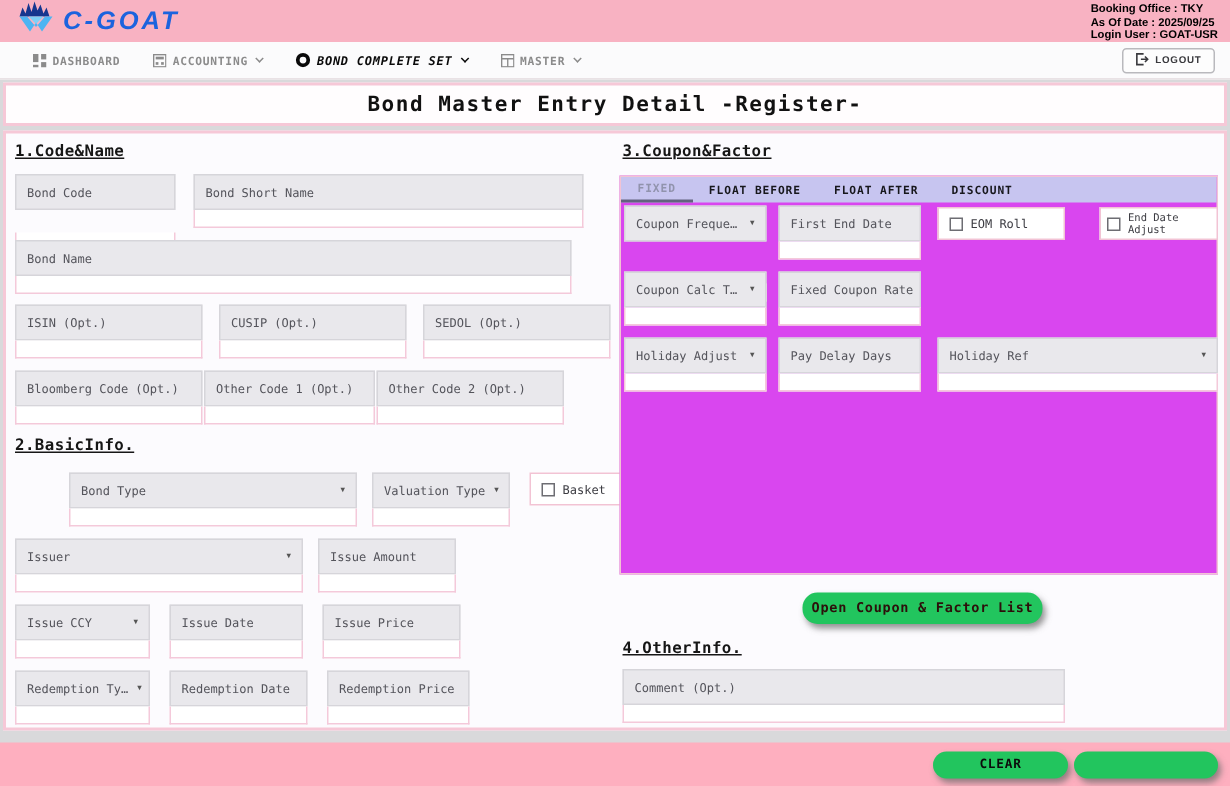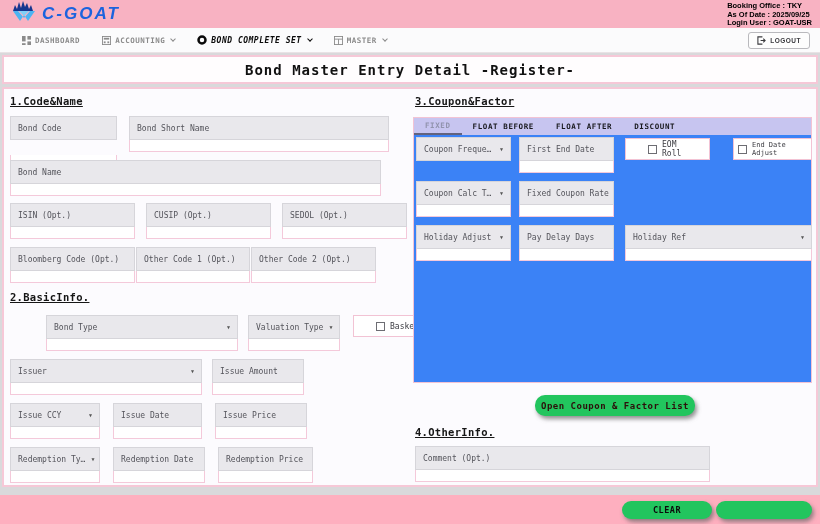--- a/index.html
+++ b/index.html
@@ -45,26 +45,26 @@
 
   
   .row { position:absolute; display:flex; }
   .field { display:flex; flex-direction:column; }
   .flabel { background:#e9e8ec; border:1px solid #d6d5da; height:24px; padding:0 7px;
             display:flex; align-items:center; justify-content:space-between;
             font-size:8px; color:#54545b; white-space:nowrap; overflow:hidden; }
   .finput { height:12px; background:#ffffff; border:1px solid #f4c9da; border-top:none; }
   .arrow { font-size:5px; color:#555; margin-left:6px; }
   .cb-box { background:#ffffff; border:1px solid #f2c3d4; height:22px; display:flex;
-            align-items:center; gap:5px; padding:0 22px; font-size:8px; color:#3c3c42; }
+            align-items:center; gap:5px; padding:0 7px; font-size:8px; color:#3c3c42; }
   .cb { width:9px; height:9px; border:1.4px solid #6d6d73; background:#fff; flex:0 0 auto; }
 
   
   #coupon-box { position:absolute; left:409px; top:28px; width:399px; height:266px;
-                background:#3b82f6; border:1px solid #f2c3d4; }
+                background:#d946ef; border:1px solid #f2c3d4; }
   #tabbar { height:17px; background:#c7c5f0; display:flex; align-items:stretch; }
   .tab { font-size:7.5px; font-weight:bold; letter-spacing:0.6px; color:#17171c;
          display:flex; align-items:center; padding:0 11px; cursor:pointer; }
   .tab.active { color:#9193ad; border-bottom:2px solid #62627e; }
   #coupon-fields { position:relative; }
 
   
   .salmon { background:#22c55e; border:none; border-radius:10px;
             box-shadow:2px 3px 4px rgba(110,110,110,0.75);
             font-family:"DejaVu Sans Mono", monospace; font-weight:bold; cursor:pointer; }

